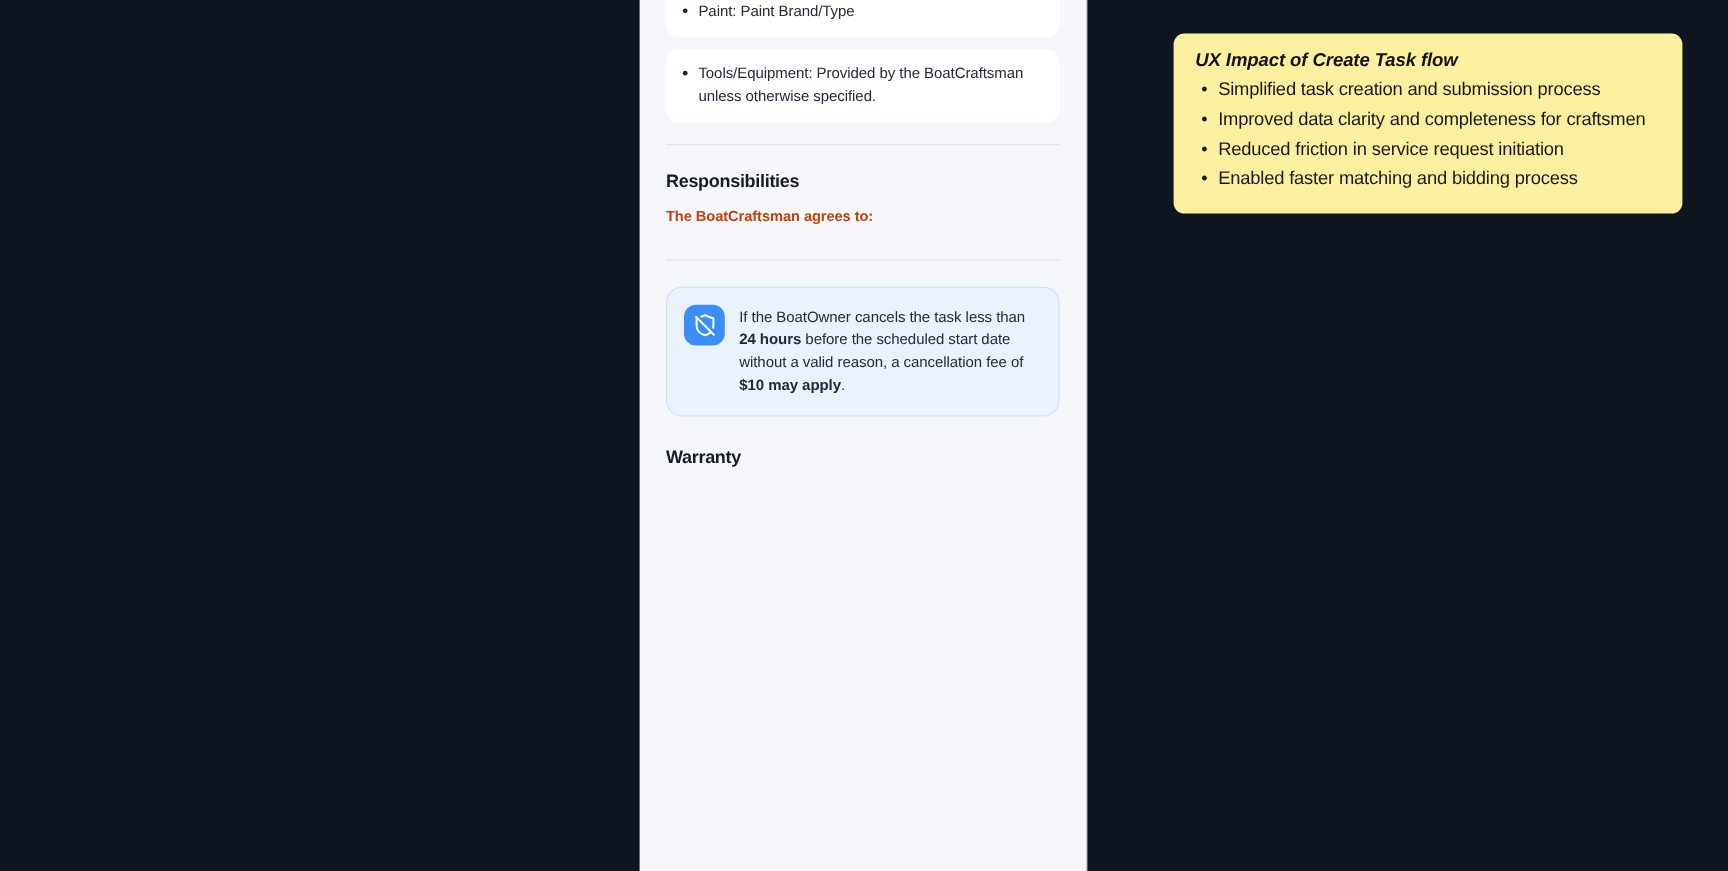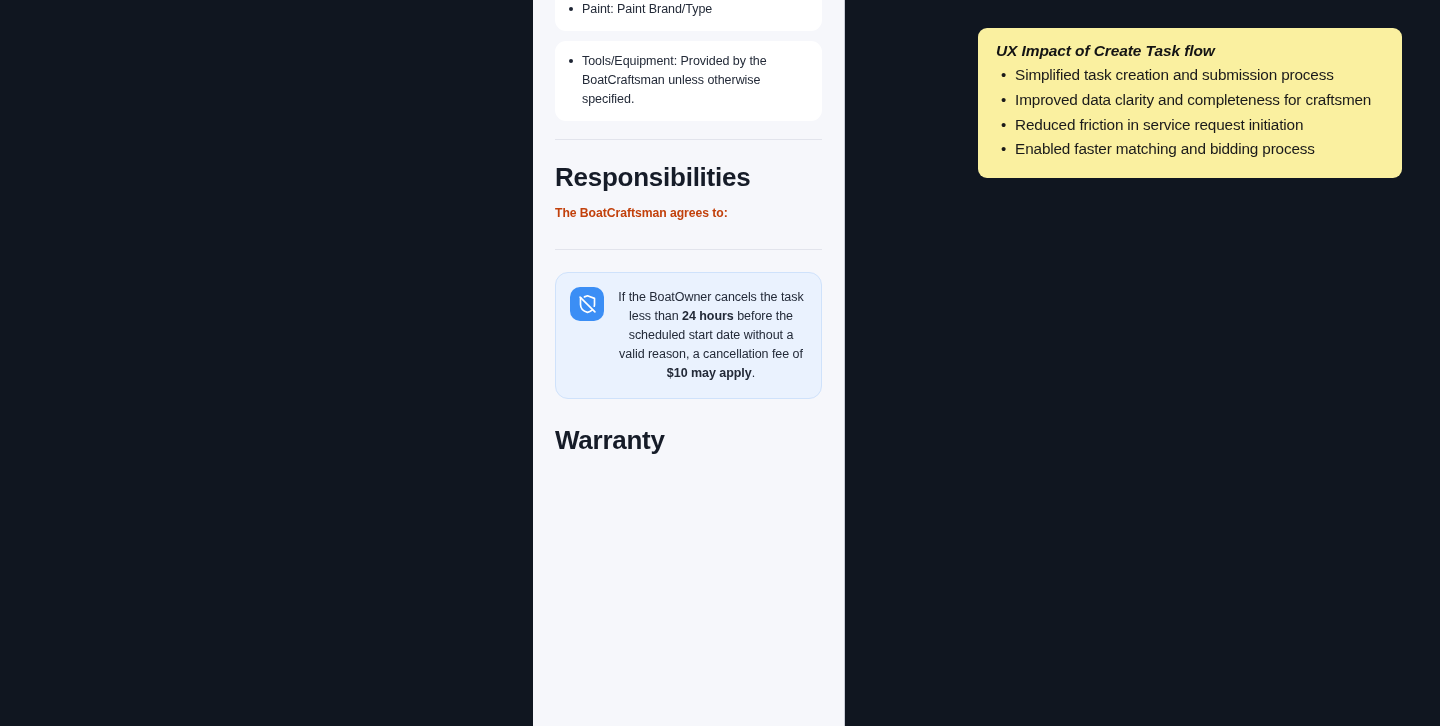--- a/index.html
+++ b/index.html
@@ -14,21 +14,21 @@
     background: #101620;
     font-family: "Liberation Sans", sans-serif;
     position: relative;
   }
 
   
   .phone-panel {
     position: absolute;
     left: 533px;
     top: 0;
-    width: 312px;
+    width: 373px;
     height: 726px;
     background: #F6F7FB;
     overflow: hidden;
     border-right: 1px solid #c9ccd6;
   }
 
   .panel-inner {
     padding: 0 22px;
   }
 
@@ -70,21 +70,21 @@
 
   
   .divider {
     height: 1px;
     background: #e2e4ec;
     margin: 18px 0 22px 0;
   }
 
   
   .section-title {
-    font-size: 26px;
+    font-size: 15px;
     font-weight: 600;
     color: #161c28;
     letter-spacing: -0.25px;
     margin-bottom: 13px;
   }
 
   .section-subtitle {
     font-size: 12.2px;
     font-weight: 700;
     color: #c2410c;
@@ -94,21 +94,20 @@
 
   
   .info-card {
     background: #EAF2FE;
     border: 1px solid #cfe2fb;
     border-radius: 13px;
     padding: 14px 15px 15px 14px;
     display: flex;
     align-items: flex-start;
     gap: 12px;
-    text-align: center;
   }
 
   .info-icon {
     flex: 0 0 auto;
     width: 34px;
     height: 34px;
     border-radius: 10px;
     background: #3B8EF5;
     display: flex;
     align-items: center;

